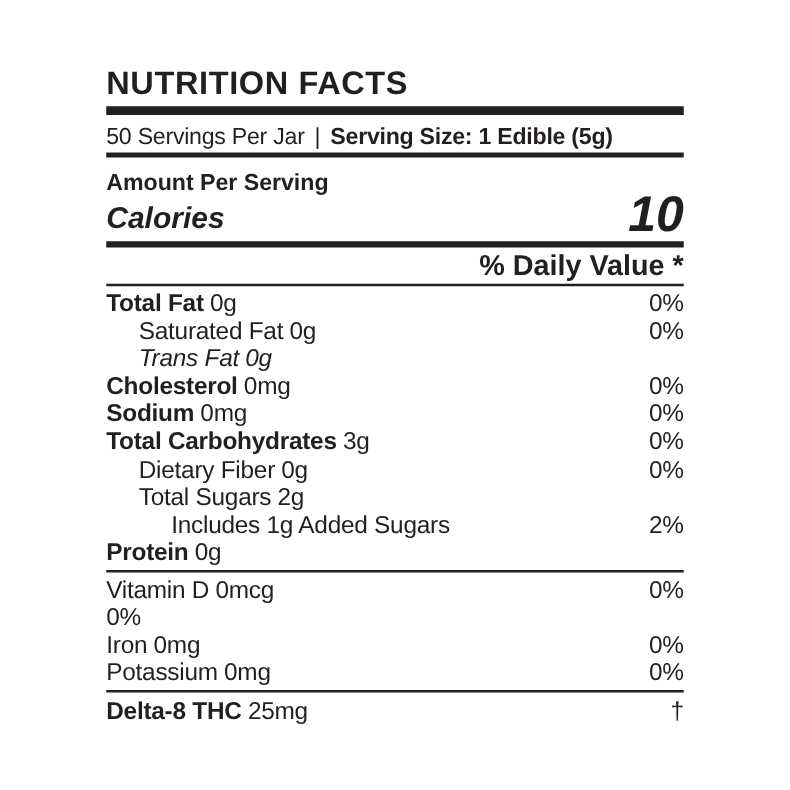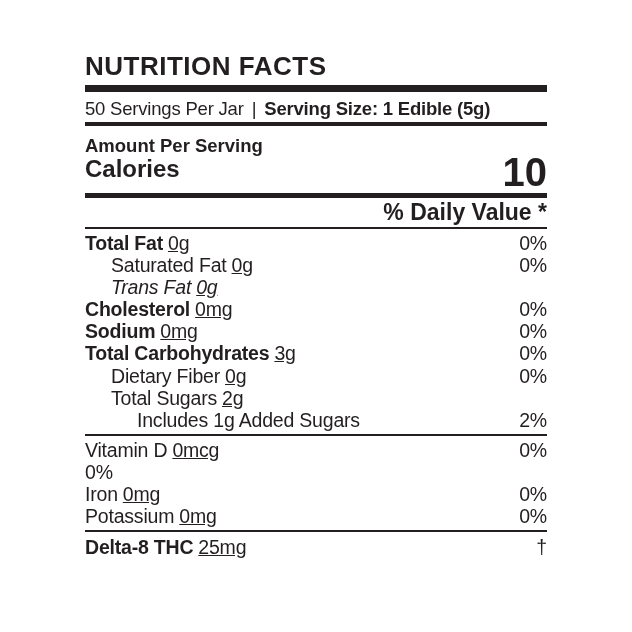--- a/index.html
+++ b/index.html
@@ -59,22 +59,23 @@
   .serving-size { font-weight: 700; }
   .aps {
     margin-top: 10px;
     font-size: 18.5px;
     font-weight: 700;
     line-height: 19px;
   }
   .calories-row {
     display: flex;
     justify-content: space-between;
-    align-items: flex-start;
+    align-items: flex-end;
     height: 34px;
+    font-style: italic;
   }
   .calories-label {
     font-size: 24px;
     font-weight: 700;
   }
   .calories-value {
     font-size: 40px;
     font-weight: 700;
     line-height: 34px;
   }
@@ -89,21 +90,21 @@
   .rows { margin-top: 3px; margin-bottom: 3px; }
   .row {
     display: flex;
     justify-content: space-between;
     align-items: baseline;
     font-size: 19.5px;
     line-height: 22.1px;
     letter-spacing: -0.2px;
   }
   .row .left { white-space: nowrap; }
-  .row .amt:not(:empty) { margin-left: 5px; text-decoration: underline; }
+  .row .amt:not(:empty) { margin-left: 5px; }
   .bold { font-weight: 700; }
   .italic { font-style: italic; }
   .ind1 { padding-left: 26px; }
   .ind2 { padding-left: 52px; }
   .vit-rows { margin-top: 3px; margin-bottom: 3px; }
   .thc-row { margin-top: 4px; }
   .dv { text-align: right; }
 </style>
 </head>
 <body>
@@ -164,20 +165,24 @@
         <span class="dv">0%</span>
       </div>
       <div class="row">
         <span class="left ind1"><span>Total Sugars</span><span class="amt">2g</span></span>
         <span class="dv"></span>
       </div>
       <div class="row">
         <span class="left ind2"><span>Includes 1g Added Sugars</span><span class="amt"></span></span>
         <span class="dv">2%</span>
       </div>
+      <div class="row">
+        <span class="left"><span class="bold">Protein</span><span class="amt">0g</span></span>
+        <span class="dv"></span>
+      </div>
     </div>
 
     <div class="hr-thin"></div>
 
     <div class="vit-rows">
       <div class="row">
         <span class="left"><span>Vitamin D</span><span class="amt">0mcg</span></span>
         <span class="dv">0%</span>
       </div>
       <div class="row">

